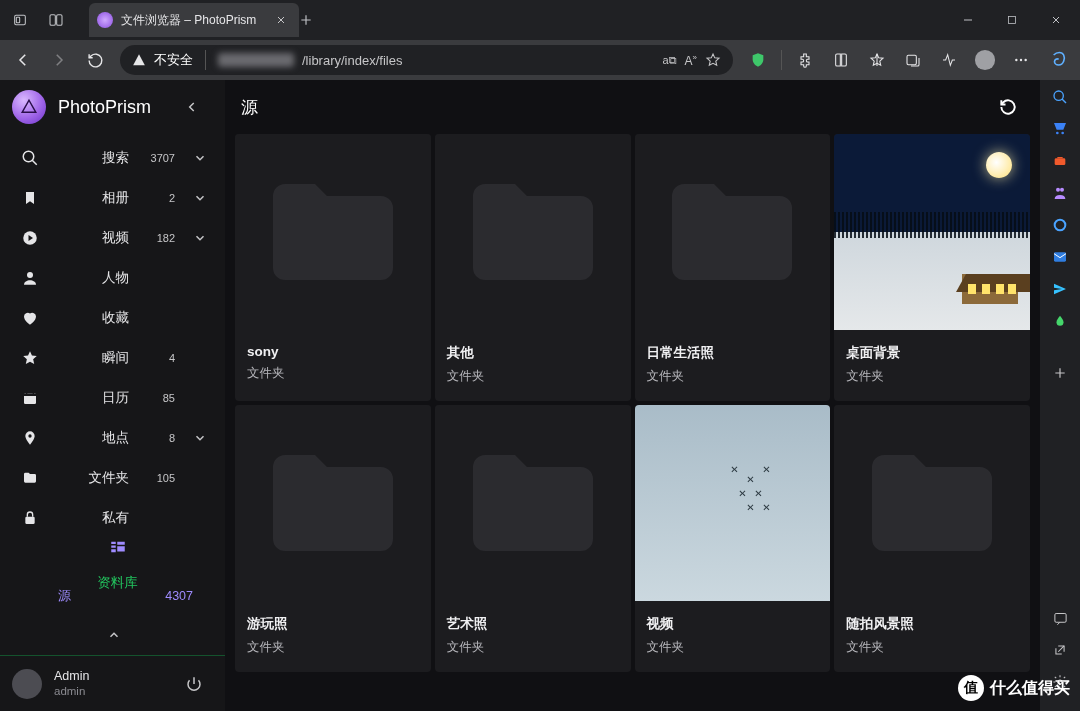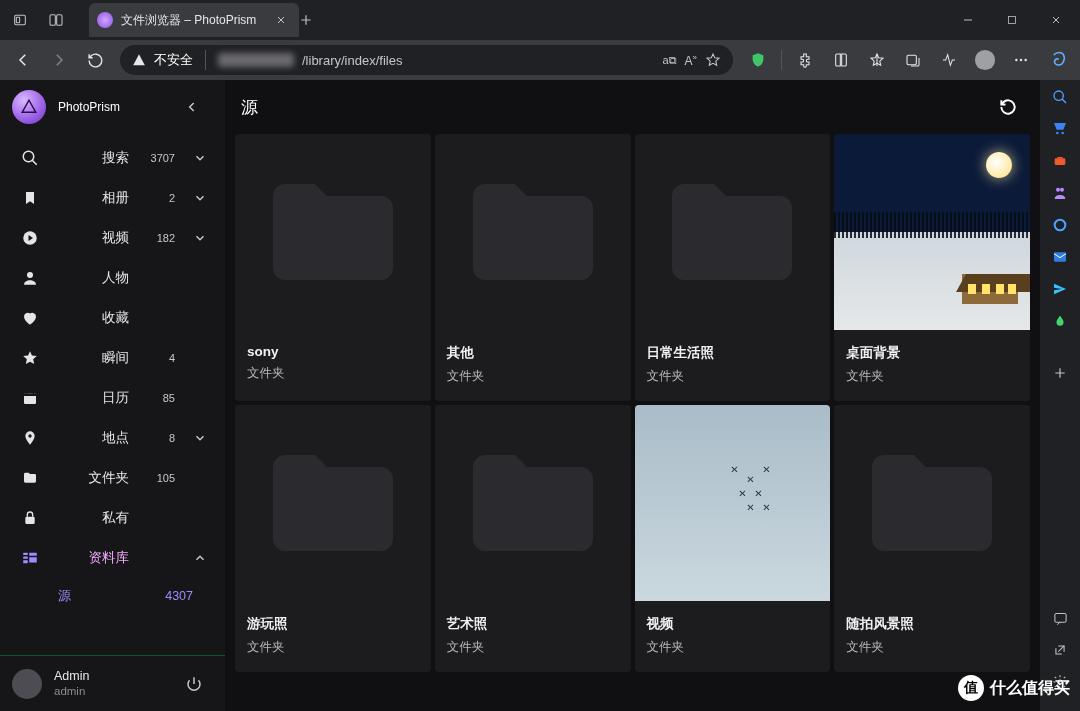--- a/index.html
+++ b/index.html
@@ -80,34 +80,34 @@
     }
     .app-header {
       height:54px; display:flex; align-items:center; gap:12px; padding:0 12px;
     }
     .pp-logo {
       width:34px; height:34px; border-radius:50%;
       background: radial-gradient(circle at 35% 30%, #d9b8ff 0%, #a066e8 55%, #6b31c8 100%);
       display:flex; align-items:center; justify-content:center;
     }
     .pp-logo svg { width:18px; height:18px; }
-    .app-title { font-size:12px; font-weight:500; color:#fff; flex:1; }
+    .app-title { font-size:18px; font-weight:500; color:#fff; flex:1; }
     .app-collapse { width:28px; color:#c6c6c8; text-align:center; }
 
     .nav { flex:1; overflow:auto; padding:4px 0; }
     .nav-item {
       height:40px; display:flex; align-items:center;
       padding:0 10px 0 20px; gap:18px;
       font-size:13.5px; color:#e5e5e7;
     }
     .nav-item .nic { width:20px; display:flex; justify-content:center; color:#e5e5e7; }
     .nav-item .nlabel { flex:1;text-align:right; }
     .nav-item .ncount { color:#c6c6c8; font-size:11px; min-width:28px; text-align:right; }
     .nav-item .nchev { width:22px; color:#c6c6c8; text-align:center; }
-    .nav-item.active { color:#f0abfc; }
+    .nav-item.active { color:#22c55e;flex-direction:column; }
     .nav-item.active .nic { color:#9f8cff; }
     .nav-sub {
       height:36px; display:flex; align-items:center;
       padding:0 10px 0 58px; font-size:13px; color:#9f8cff;
     }
     .nav-sub .ncount { margin-left:auto; color:#9f8cff; margin-right:22px; font-size:12.5px; }
 
     .app-user {
       height:56px; display:flex; align-items:center; padding:0 12px; gap:12px;
       border-top:1px solid #14532d;

